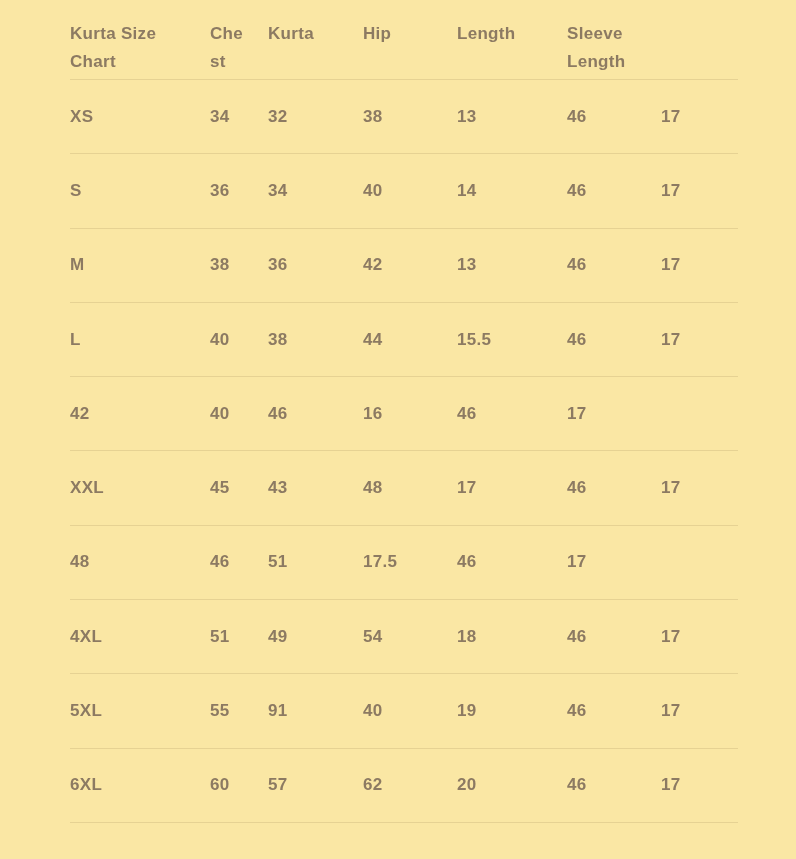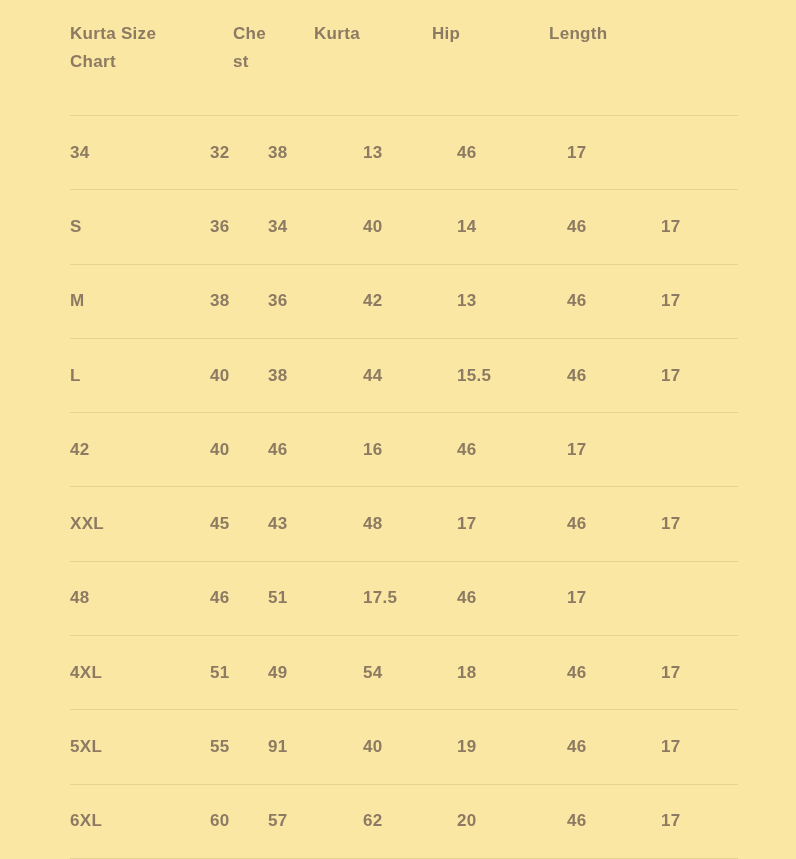--- a/index.html
+++ b/index.html
@@ -21,25 +21,24 @@
   }
   .header-row, .row {
     display: grid;
     grid-template-columns: 140px 58px 95px 94px 110px 94px 77px;
     box-sizing: border-box;
     border-bottom: 1px solid var(--divider, #E6D293);
     font-size: 17px;
     letter-spacing: 0.3px;
   }
   .header-row {
-    height: 116px;
+    height: 80px;
     padding-top: 20px;
     align-items: start;
     line-height: 28px;
-    gap: 23px;
   }
   .hcell-size {
     max-width: 104px;
   }
   .hcell-chest {
     width: 37px;
     word-break: break-all;
   }
   .hcell-sleeve {
     max-width: 77px;
@@ -56,23 +55,25 @@
 </head>
 <body style="--bg: #FAE7A4; --text: #8C7A62; --divider: #E6D293;">
 
 <div class="size-table">
   <div class="header-row">
     <div class="hcell hcell-size">Kurta Size Chart</div>
     <div class="hcell hcell-chest">Chest</div>
     <div class="hcell">Kurta</div>
     <div class="hcell">Hip</div>
     <div class="hcell">Length</div>
+    <div class="hcell hcell-sleeve">Sleeve Length</div>
   </div>
   <div id="table-body">
       <div class="row">
+        <div class="cell">XS</div>
         <div class="cell">34</div>
         <div class="cell">32</div>
         <div class="cell">38</div>
         <div class="cell">13</div>
         <div class="cell">46</div>
         <div class="cell">17</div>
       </div>
       <div class="row">
         <div class="cell">S</div>
         <div class="cell">36</div>

